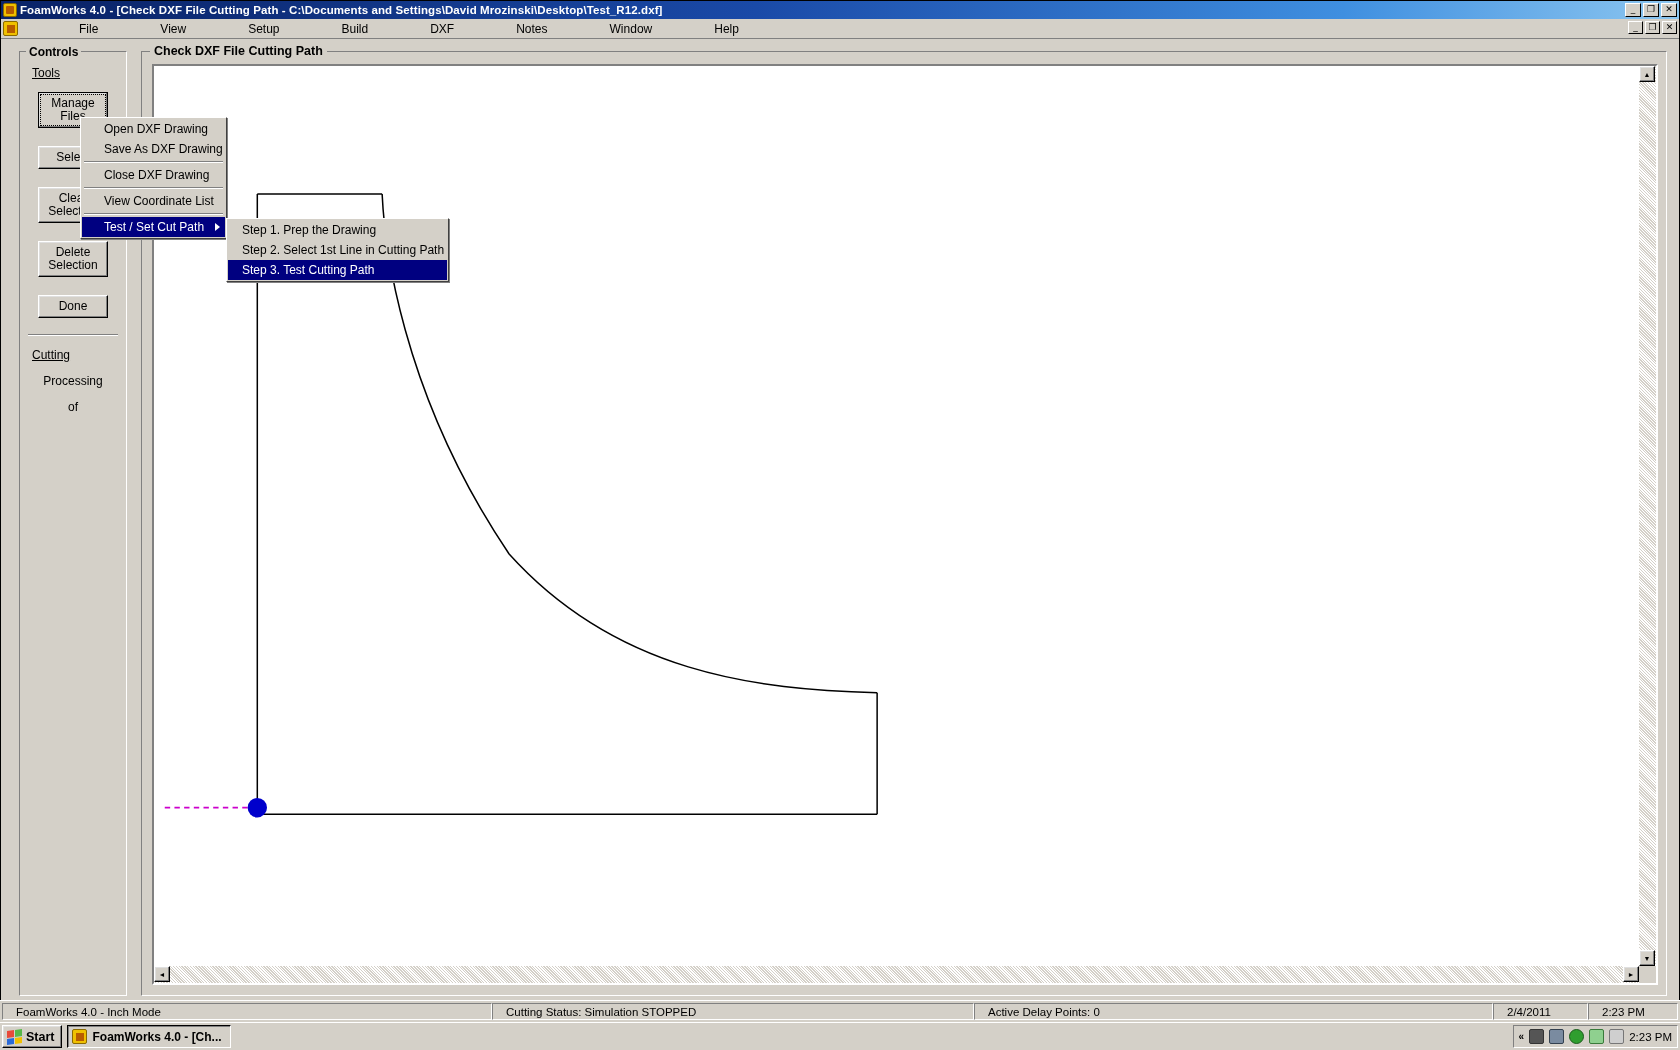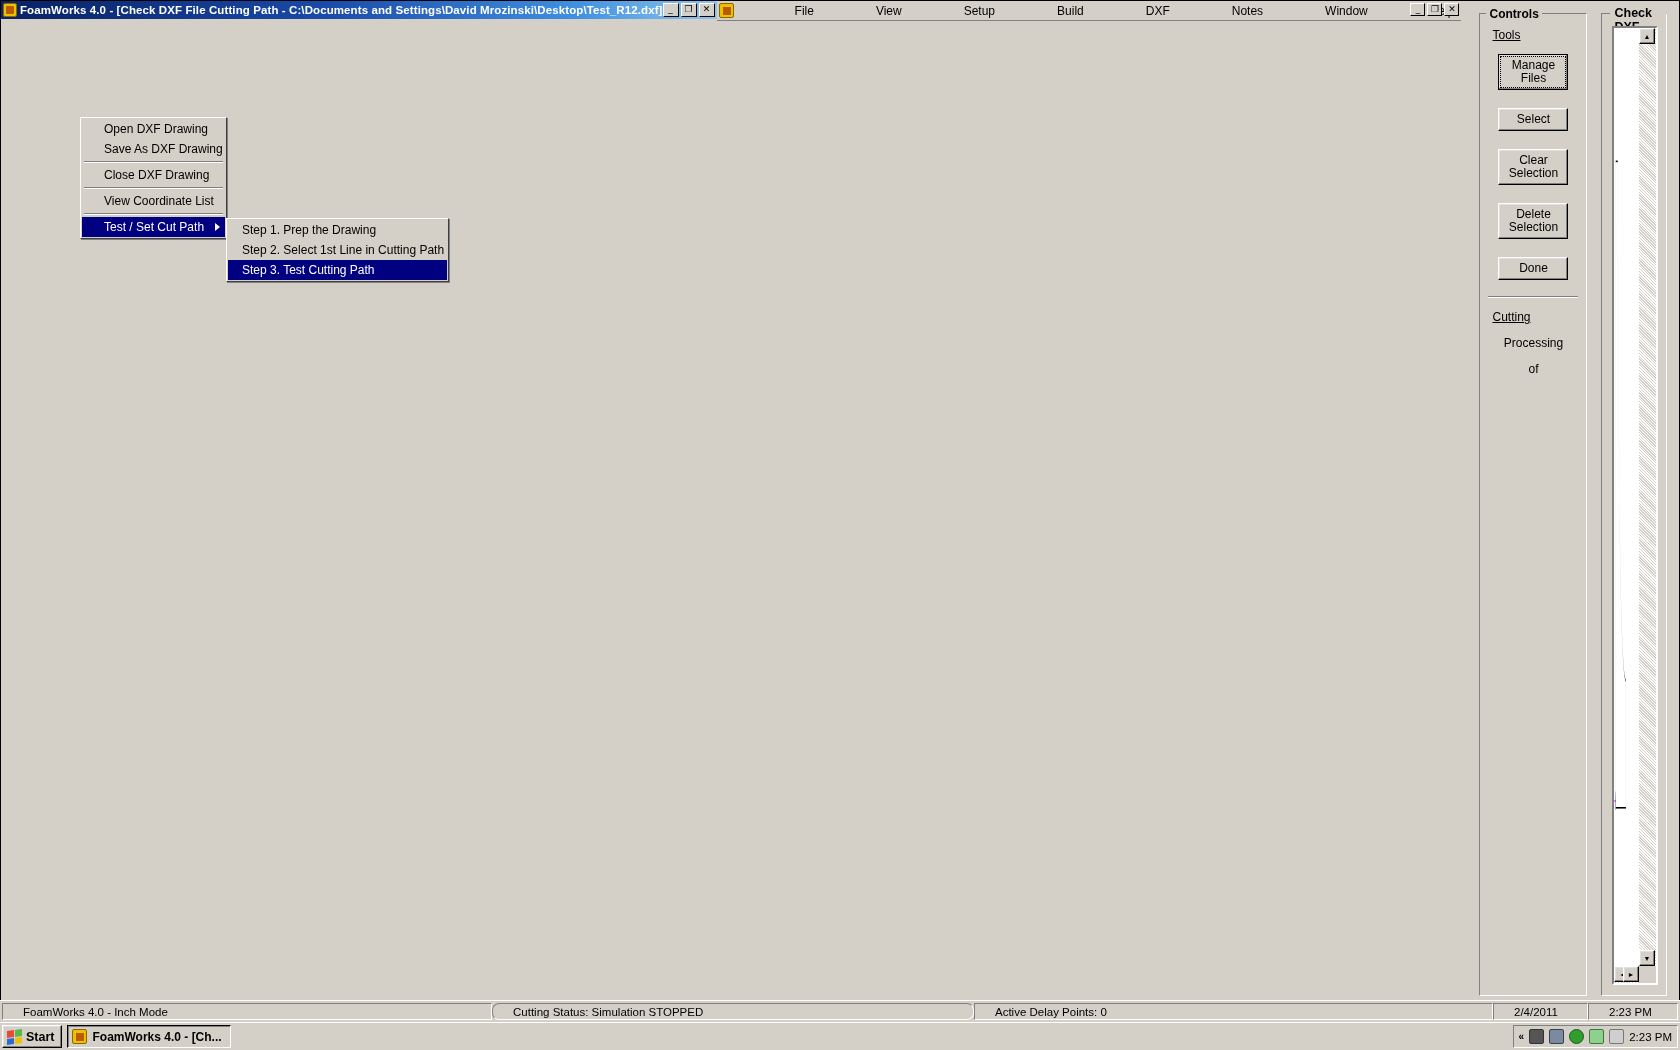--- a/index.html
+++ b/index.html
@@ -14,21 +14,21 @@
 
   
   #app-window {
     position: absolute;
     left: 0; top: 0;
     width: 1680px; height: 1022px;
     background: #d4d0c8;
     border: 1px solid #000;
     border-bottom: none;
     display: flex;
-    flex-direction: row;
+    flex-direction: column;
   }
 
   
   #titlebar {
     height: 18px;
     background: linear-gradient(to right, #0a246a 0%, #0a246a 4%, #1a4aa8 45%, #3f8fe0 80%, #8cc6f0 100%);
     display: flex; align-items: center;
     padding: 0 1px 0 2px;
     flex: 0 0 18px;
   }
@@ -279,21 +279,21 @@
     background: #d4d0c8;
     border-top: 1px solid #fff;
     display: flex; align-items: stretch;
     padding: 2px 2px;
     gap: 0;
   }
   .sb-pane {
     border: 1px solid;
     border-color: #808080 #fff #fff #808080;
     font-size: 11.5px;
-    padding: 2px 20px;
+    padding: 2px 13px;
     color: #000;
     display: flex; align-items: center;
     white-space: nowrap;
     overflow: hidden;
   }
 
   
   #taskbar {
     position: absolute;
     left: 0; bottom: 0;
@@ -470,21 +470,21 @@
   <div class="popup" id="cutpath-submenu" style="left:225px; top:217px; width:223px;">
     <div class="pm-item" style="padding-left:14px;">Step 1. Prep the Drawing</div>
     <div class="pm-item" style="padding-left:14px;">Step 2. Select 1st Line in Cutting Path</div>
     <div class="pm-item hl" style="padding-left:14px;">Step 3. Test Cutting Path</div>
   </div>
 
 </div>
 
 <div id="statusbar" style="bottom:28px;">
   <div class="sb-pane" style="flex:0 0 490px;">FoamWorks 4.0 - Inch Mode</div>
-  <div class="sb-pane" style="flex:0 0 482px;border-radius:7px;">Cutting Status: Simulation STOPPED</div>
+  <div class="sb-pane" style="flex:0 0 482px;">Cutting Status: Simulation STOPPED</div>
   <div class="sb-pane" style="flex:1 1 auto;">Active Delay Points: 0</div>
   <div class="sb-pane" style="flex:0 0 95px;">2/4/2011</div>
   <div class="sb-pane" style="flex:0 0 90px;">2:23 PM</div>
 </div>
 
 <div id="taskbar">
   <div id="start-btn">
     <span class="win-logo">
         <i></i>
         <i></i>

